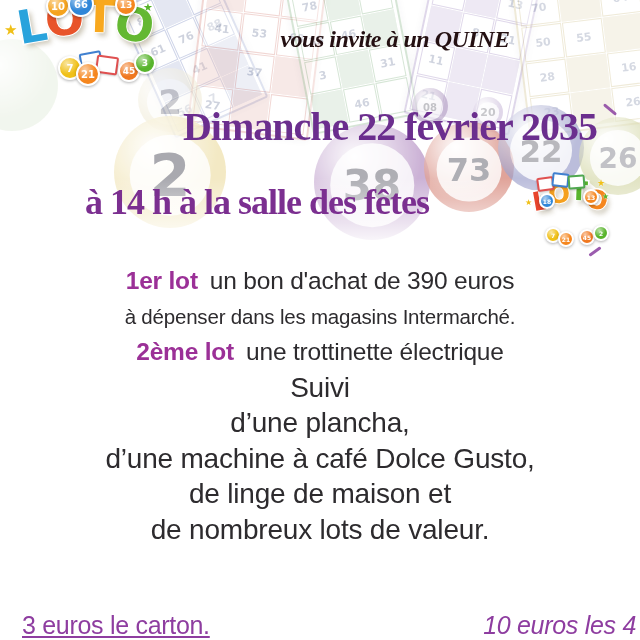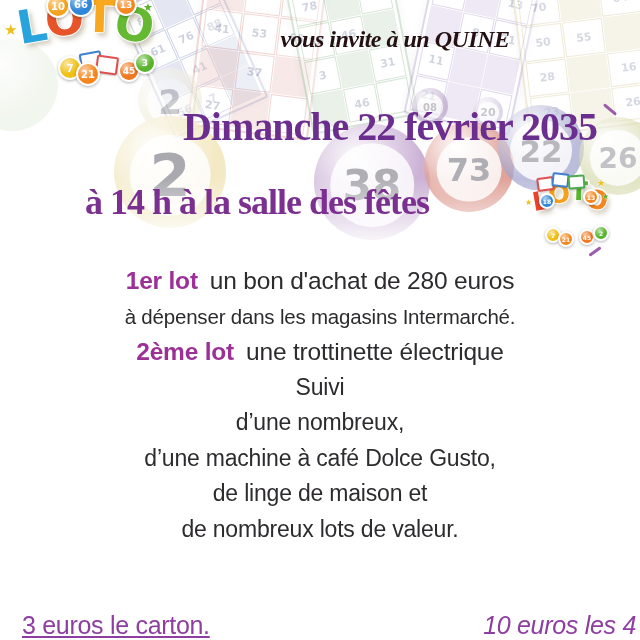--- a/index.html
+++ b/index.html
@@ -50,21 +50,21 @@
       font-size:24px;letter-spacing:-.5px;color:var(--invite-color,#241012);}
   .date{position:absolute;top:103px;left:0;right:0;padding-left:140px;text-align:center;
       font-family:"Liberation Serif",serif;font-weight:bold;
       font-size:40px;letter-spacing:-1px;color:var(--heading-purple,#6b2e8e);}
   .place{position:absolute;top:181px;left:85px;
       font-family:"Liberation Serif",serif;font-weight:bold;
       font-size:36px;letter-spacing:-1px;color:var(--place-purple,#7b2f90);}
 
   
   .lots{position:absolute;top:263px;left:0;right:0;text-align:center;color:var(--body-color,#2d2b2e);}
-  .lot-line{height:35.5px;line-height:35.5px;font-size:23px;letter-spacing:-.2px;white-space:nowrap;}
+  .lot-line{height:35.5px;line-height:35.5px;font-size:28px;letter-spacing:-.2px;white-space:nowrap;}
   .lot-line.large{font-size:24.5px;}
   .lot-line.small{font-size:20.5px;}
   .lot-label{color:var(--label-magenta,#9b3097);font-weight:bold;margin-right:12px;}
 
   
   .price{position:absolute;top:611px;font-size:25px;letter-spacing:-.3px;
       color:var(--price-purple,#8e3da0);white-space:nowrap;}
   .price-left{left:22px;text-decoration:underline;}
   .price-right{right:4px;font-style:italic;}
 </style>
@@ -216,25 +216,25 @@
       <div class="star" style="left: 66px; top: -2px; color: rgb(240, 192, 24); font-size: 9px;">★</div>
       <div class="star" style="left: 71px; top: 12px; color: rgb(88, 180, 44); font-size: 8px;">★</div>
       <div class="star" style="left: -6px; top: 18px; color: rgb(240, 192, 24); font-size: 8px;">★</div>
     </div>
 
   <div class="invite">vous invite à un QUINE</div>
   <div class="date">Dimanche 22 février 2035</div>
   <div class="place">à 14 h à la salle des fêtes</div>
 
   <div class="lots" id="lots">
-      <div class="lot-line large"><span class="lot-label">1er lot</span><span class="lot-text">un bon d'achat de 280 euros</span></div>
+      <div class="lot-line large"><span class="lot-label">1er lot</span><span class="lot-text">un bon d'achat de 390 euros</span></div>
       <div class="lot-line small"><span class="lot-text">à dépenser dans les magasins Intermarché.</span></div>
       <div class="lot-line large"><span class="lot-label">2ème lot</span><span class="lot-text">une trottinette électrique</span></div>
       <div class="lot-line"><span class="lot-text">Suivi</span></div>
-      <div class="lot-line"><span class="lot-text">d’une nombreux,</span></div>
+      <div class="lot-line"><span class="lot-text">d’une plancha,</span></div>
       <div class="lot-line"><span class="lot-text">d’une machine à café Dolce Gusto,</span></div>
       <div class="lot-line"><span class="lot-text">de linge de maison et</span></div>
       <div class="lot-line"><span class="lot-text">de nombreux lots de valeur.</span></div>
     </div>
 
   <div class="price price-left">3 euros le carton.</div>
   <div class="price price-right">10 euros les 4</div>
 </div>
 
 </body></html>

